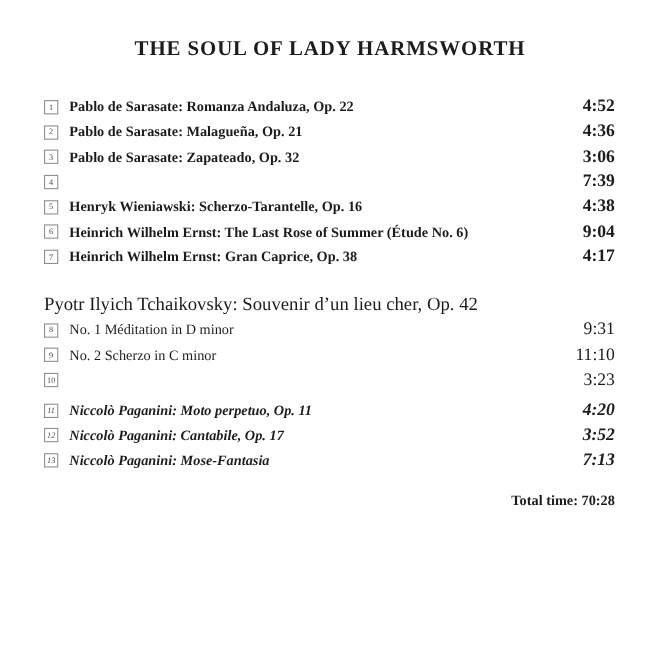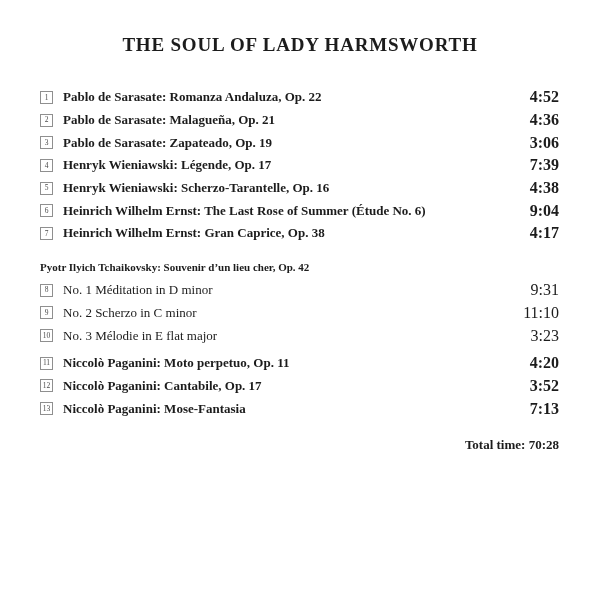--- a/index.html
+++ b/index.html
@@ -27,31 +27,32 @@
   }
   .tracklist {
     margin-top: 32px;
     padding: 0 41px 0 40px;
   }
   .section + .section {
     margin-top: 0;
   }
   .section.gap-before {
     margin-top: 5px;
+    font-style: italic;
   }
   .row {
     height: 22.7px;
     display: flex;
     align-items: center;
   }
   .header-row {
-    margin-top: 11px;
+    margin-top: 21px;
     height: 23px;
-    font-weight: bold;
-    font-size: 11px;
+    font-weight: normal;
+    font-size: 17px;
   }
   .numbox {
     box-sizing: content-box;
     width: 11px;
     height: 11px;
     border: 1px solid #8f8f8f;
     display: flex;
     align-items: center;
     justify-content: center;
     margin-right: 10px;
@@ -109,28 +110,27 @@
     <span class="numbox">
             <span class="num">2</span>
           </span>
     <span class="ttl">Pablo de Sarasate: Malagueña, Op. 21</span>
     <span class="time">4:36</span>
   </div>
         <div class="row track bold">
     <span class="numbox">
             <span class="num">3</span>
           </span>
-    <span class="ttl">Pablo de Sarasate: Zapateado, Op. 19</span>
+    <span class="ttl">Pablo de Sarasate: Zapateado, Op. 32</span>
     <span class="time">3:06</span>
   </div>
         <div class="row track bold">
     <span class="numbox">
             <span class="num">4</span>
           </span>
-    <span class="ttl">Henryk Wieniawski: Légende, Op. 17</span>
     <span class="time">7:39</span>
   </div>
         <div class="row track bold">
     <span class="numbox">
             <span class="num">5</span>
           </span>
     <span class="ttl">Henryk Wieniawski: Scherzo-Tarantelle, Op. 16</span>
     <span class="time">4:38</span>
   </div>
         <div class="row track bold">
@@ -161,21 +161,20 @@
     <span class="numbox">
             <span class="num">9</span>
           </span>
     <span class="ttl">No. 2 Scherzo in C minor</span>
     <span class="time">11:10</span>
   </div>
         <div class="row track regular">
     <span class="numbox">
             <span class="num">10</span>
           </span>
-    <span class="ttl">No. 3 Mélodie in E flat major</span>
     <span class="time">3:23</span>
   </div>
       </div>
       <div class="section gap-before">
         <div class="row track bold">
     <span class="numbox">
             <span class="num">11</span>
           </span>
     <span class="ttl">Niccolò Paganini: Moto perpetuo, Op. 11</span>
     <span class="time">4:20</span>

